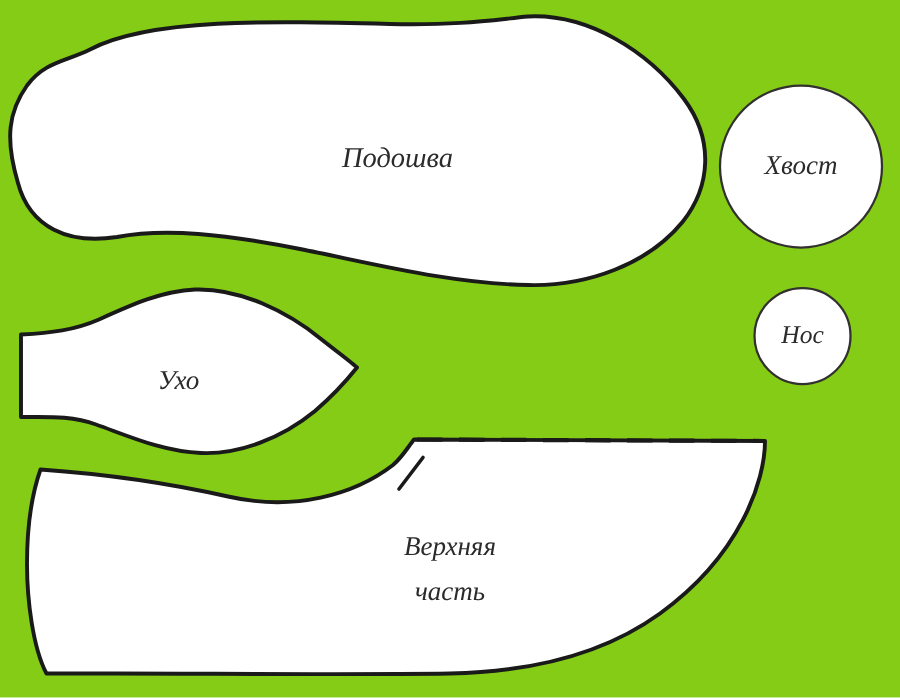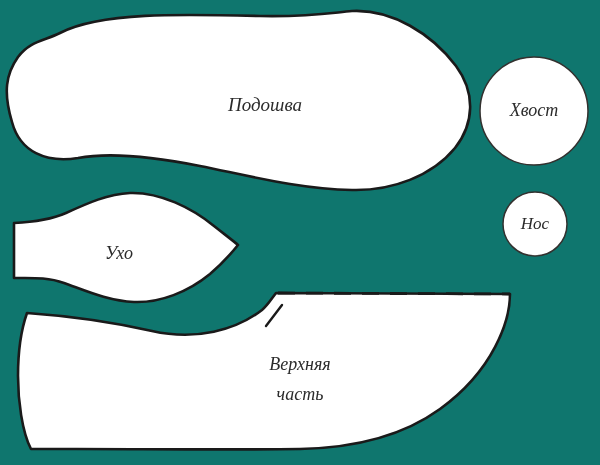--- a/index.html
+++ b/index.html
@@ -7,21 +7,21 @@
     padding: 0;
     background: #ffffff;
   }
   body {
     font-family: "Liberation Serif", "DejaVu Serif", serif;
   }
   #pattern-sheet {
     position: relative;
     width: 600px;
     height: 465px;
-    background: #0f766e;
+    background: #84cc16;
     overflow: hidden;
   }
   #pattern-svg {
     display: block;
     width: 600px;
     height: 465px;
   }
   .piece-outline {
     fill: #ffffff;
     stroke: #1a1a1a;

